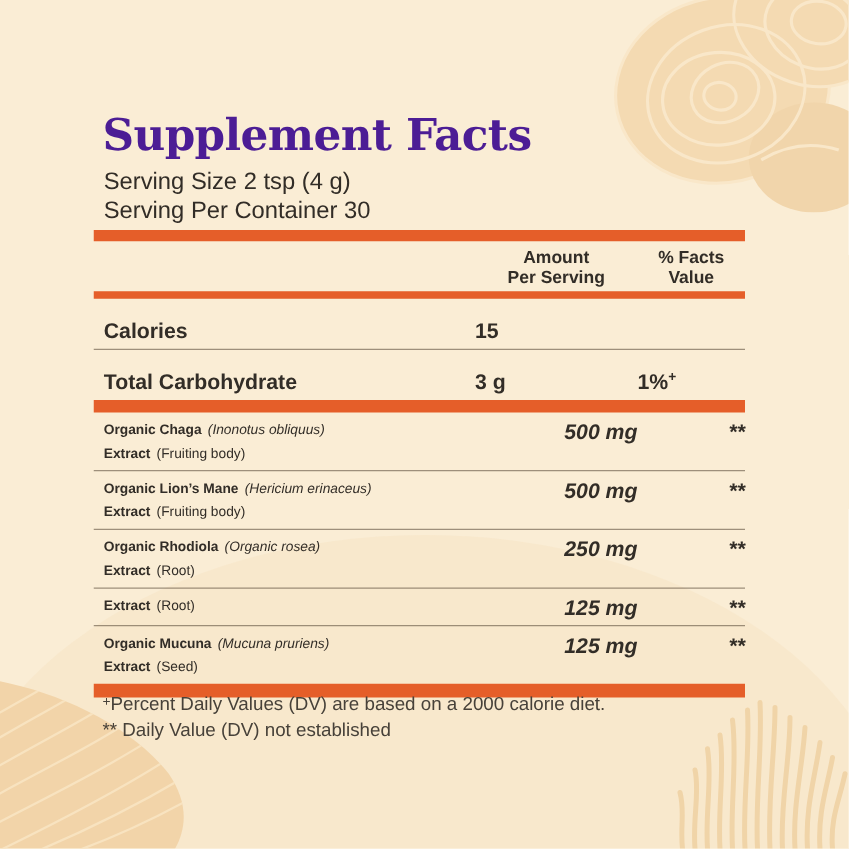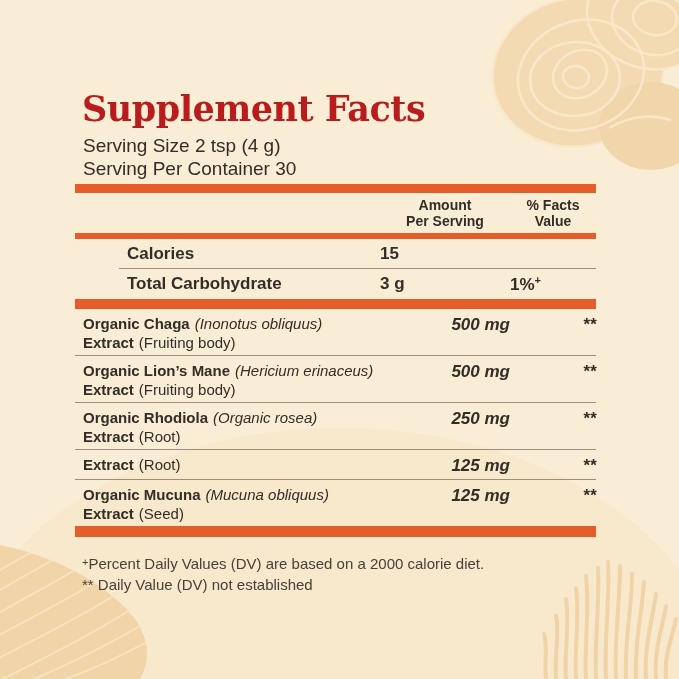--- a/index.html
+++ b/index.html
@@ -19,21 +19,21 @@
   .decor{position:absolute;z-index:1;}
   .decor-tr{top:0;right:0;}
   .decor-bl{left:0;bottom:0;}
   .decor-br{right:0;bottom:0;}
   
   .content{position:absolute;inset:0;z-index:2;}
   .title{
     position:absolute;left:82px;top:88px;
     font-family:"DejaVu Serif", serif;
     font-weight:700;font-size:35px;letter-spacing:-0.5px;
-    color:#b91c1c;white-space:nowrap;
+    color:#4c1d95;white-space:nowrap;
   }
   .serving{
     position:absolute;left:83px;top:134px;
     font-size:19px;line-height:23px;font-weight:400;color:#322D27;
   }
   .facts{
     position:absolute;left:75px;top:184px;width:521px;
   }
   .bar{background:#E55E29;}
   .bar-1{height:9px;}
@@ -41,27 +41,27 @@
   .bar-3{height:10px;}
   .bar-4{height:11px;}
   .hdr{
     display:grid;grid-template-columns:1fr 130px 86px;
     padding:4px 0 4px;
   }
   .hdr .col{
     font-size:14px;line-height:16px;font-weight:700;text-align:center;
     align-self:end;
   }
-  .rows-basic .row{display:grid;grid-template-columns:1fr 130px 86px;padding:5px 0 4px;margin-left:44px;}
+  .rows-basic .row{display:grid;grid-template-columns:1fr 130px 86px;padding:16px 0 4px;}
   .rows-basic .row + .row{border-top:1px solid rgba(80,66,50,.55);}
   .rows-basic .name{font-size:17px;font-weight:700;padding-left:8px;}
   .rows-basic .amt,.rows-basic .dv{font-size:17px;font-weight:700;text-align:left;}
   .rows-herbs .row{display:grid;grid-template-columns:1fr 130px 86px;padding:5px 0 3px;}
   .rows-herbs .row + .row{border-top:1px solid rgba(80,66,50,.55);}
-  .rows-herbs .name{padding-left:8px;font-size:15px;line-height:19px;}
+  .rows-herbs .name{padding-left:8px;font-size:11px;line-height:19px;}
   .rows-herbs .name b{font-weight:700;}
   .rows-herbs .name i{font-style:italic;font-weight:400;margin-left:5px;}
   .rows-herbs .name .part{font-weight:400;margin-left:5px;}
   .rows-herbs .amt,.rows-herbs .dv{
     font-size:17px;font-weight:700;text-align:right;align-self:start;padding-top:1px;font-style:italic;
   }
   sup.pct{font-size:11px;vertical-align:6px;font-weight:700;}
   .footnotes{
     position:absolute;left:82px;top:552px;
     font-size:15px;line-height:21px;color:#474139;
@@ -203,21 +203,21 @@
         <div class="row">
           <div class="name">
             <div><b>Extract</b><span class="part">(Root)</span></div>
           </div>
           <div class="amt">125 mg</div>
           <div class="dv">**</div>
         </div>
 
         <div class="row">
           <div class="name">
-            <div><b>Organic Mucuna</b><i>(Mucuna obliquus)</i></div>
+            <div><b>Organic Mucuna</b><i>(Mucuna pruriens)</i></div>
             <div><b>Extract</b><span class="part">(Seed)</span></div>
           </div>
           <div class="amt">125 mg</div>
           <div class="dv">**</div>
         </div>
 
       </div>
 
       <div class="bar bar-4"></div>
 

